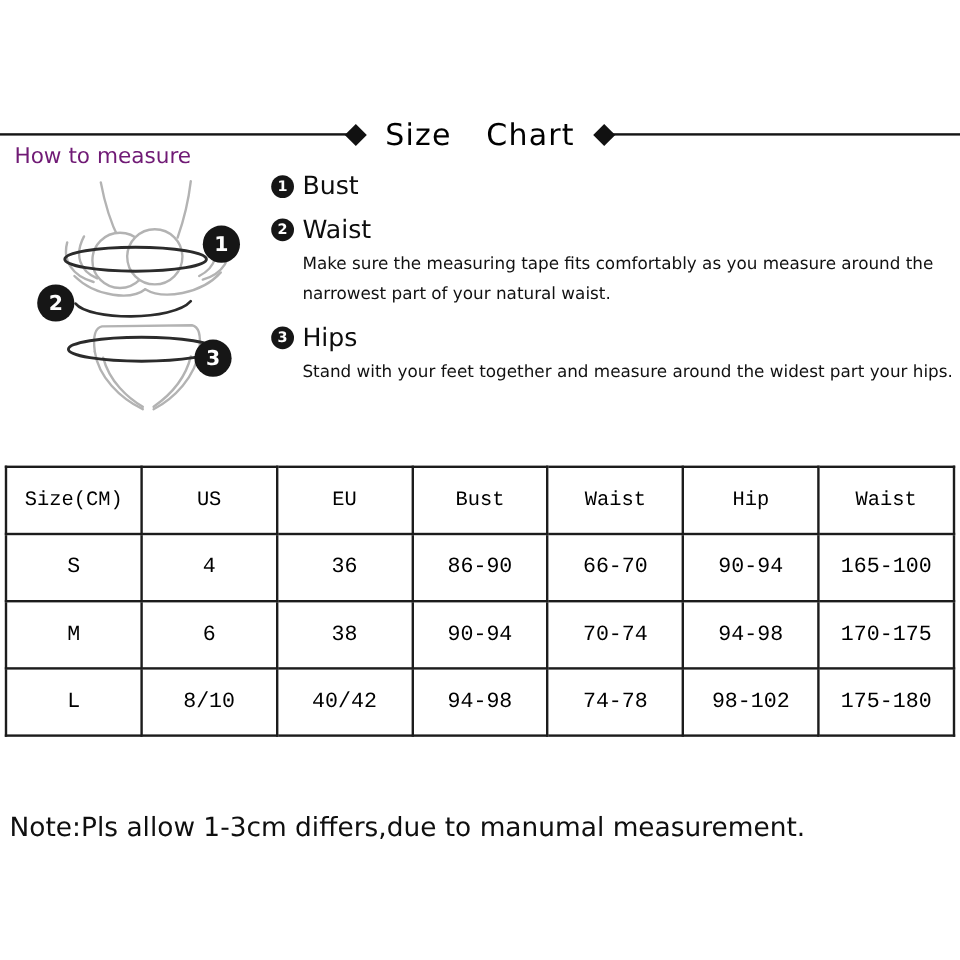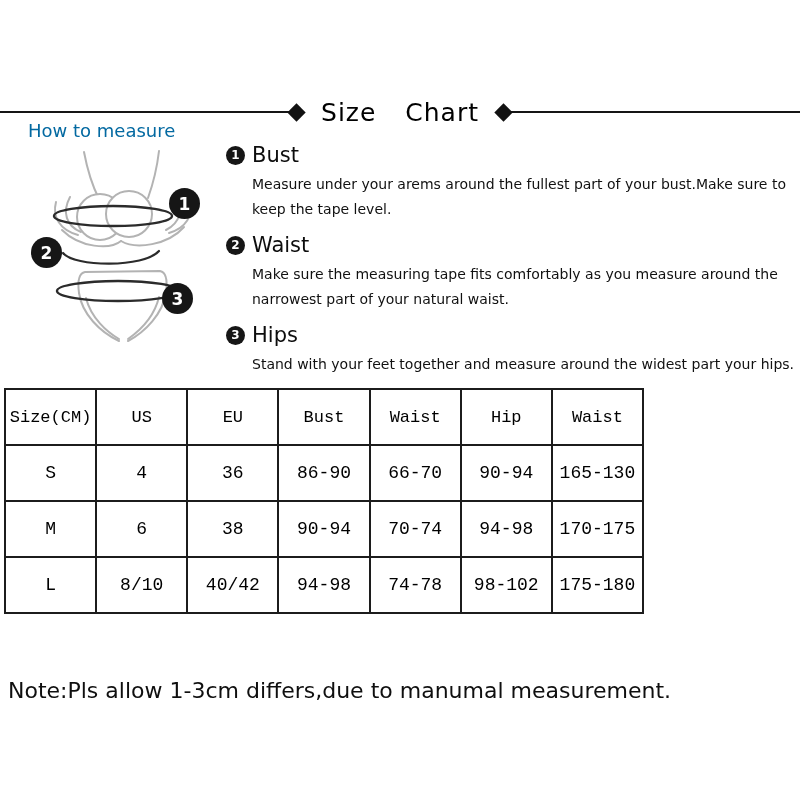--- a/index.html
+++ b/index.html
@@ -6,39 +6,39 @@
   .page{
     position:relative;width:800px;height:800px;background:#ffffff;
     font-family:"DejaVu Sans", sans-serif;color:#1a1a1a;overflow:hidden;
   }
   
   .title-row{position:absolute;top:96px;left:0;width:800px;height:32px;display:flex;align-items:center;}
   .rule{flex:1;height:2px;background:#151515;}
   .diamond{width:13px;height:13px;background:#111;transform:rotate(45deg);flex:0 0 13px;}
   .title-text{font-size:25px;color:#000;padding:0 18px;word-spacing:20px;letter-spacing:1px;white-space:nowrap;}
   
-  .how-heading{position:absolute;left:28px;top:120px;font-size:18px;color:#0369a1;}
+  .how-heading{position:absolute;left:12px;top:120px;font-size:18px;color:#701a75;}
   .figure{position:absolute;left:22px;top:142px;width:200px;height:202px;}
   .figure svg{position:absolute;left:0;top:0;}
   .fig-badge{
     position:absolute;width:31px;height:31px;border-radius:50%;background:#161616;color:#fff;
     display:flex;align-items:center;justify-content:center;font-size:17px;font-weight:bold;
   }
   
   .instructions{position:absolute;left:226px;top:142px;width:572px;}
   .instr-item + .instr-item{margin-top:10px;}
   .instr-head{display:flex;align-items:center;gap:7px;font-size:21px;color:#0d0d0d;line-height:26px;}
   .num-badge{
     width:19px;height:19px;border-radius:50%;background:#161616;color:#fff;flex:0 0 19px;
     display:inline-flex;align-items:center;justify-content:center;font-size:12px;font-weight:bold;
   }
   .instr-body{margin:4px 0 0 26px;font-size:14px;line-height:25px;color:#111;}
   
   .size-table{
-    position:absolute;left:4px;top:388px;width:640px;border-collapse:collapse;table-layout:fixed;
+    position:absolute;left:4px;top:388px;width:792px;border-collapse:collapse;table-layout:fixed;
     font-family:"Liberation Mono", monospace;font-size:18px;color:#000;text-align:center;
   }
   .size-table th,.size-table td{border:2px solid #1c1c1c;font-weight:normal;height:54px;padding:0;}
   .size-table th{font-size:17px;}
   
   .note{position:absolute;left:8px;top:678px;font-size:22px;color:#0f0f0f;}
 </style>
 </head>
 <body>
 
@@ -94,21 +94,20 @@
     <div class="fig-badge" style="left:140px;top:141px;">3</div>
   </div>
 
   <div class="instructions">
 
     <div class="instr-item">
       <div class="instr-head">
         <span class="num-badge">1</span>
         <span>Bust</span>
       </div>
-      <div class="instr-body">Measure under your arems around the fullest part of your bust.Make sure to keep the tape level.</div>
     </div>
 
     <div class="instr-item">
       <div class="instr-head">
         <span class="num-badge">2</span>
         <span>Waist</span>
       </div>
       <div class="instr-body">Make sure the measuring tape fits comfortably as you measure around the narrowest part of your natural waist.</div>
     </div>
 
@@ -135,21 +134,21 @@
       </tr>
     </thead>
     <tbody>
       <tr>
         <td>S</td>
         <td>4</td>
         <td>36</td>
         <td>86-90</td>
         <td>66-70</td>
         <td>90-94</td>
-        <td>165-130</td>
+        <td>165-100</td>
       </tr>
       <tr>
         <td>M</td>
         <td>6</td>
         <td>38</td>
         <td>90-94</td>
         <td>70-74</td>
         <td>94-98</td>
         <td>170-175</td>
       </tr>

